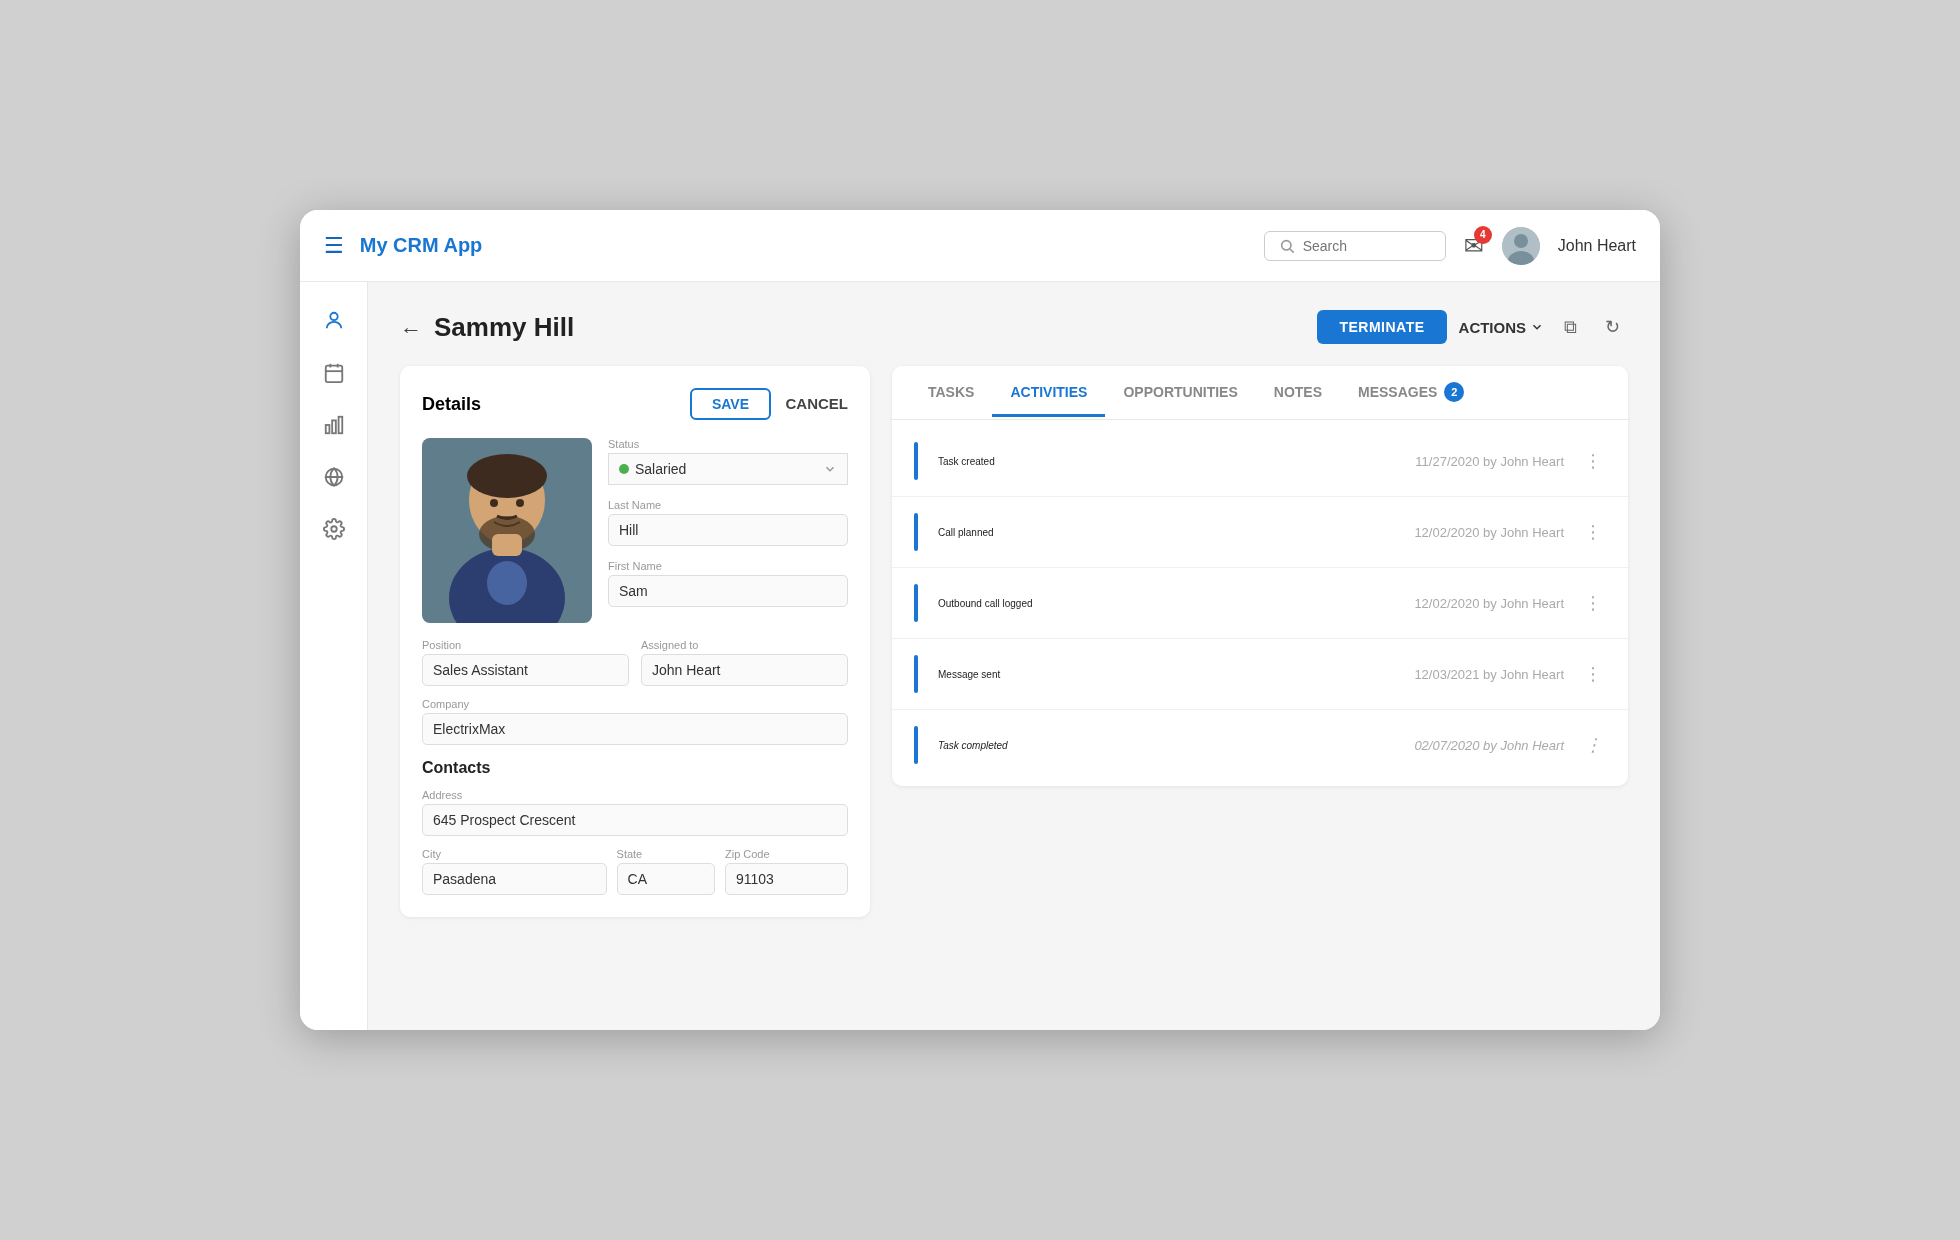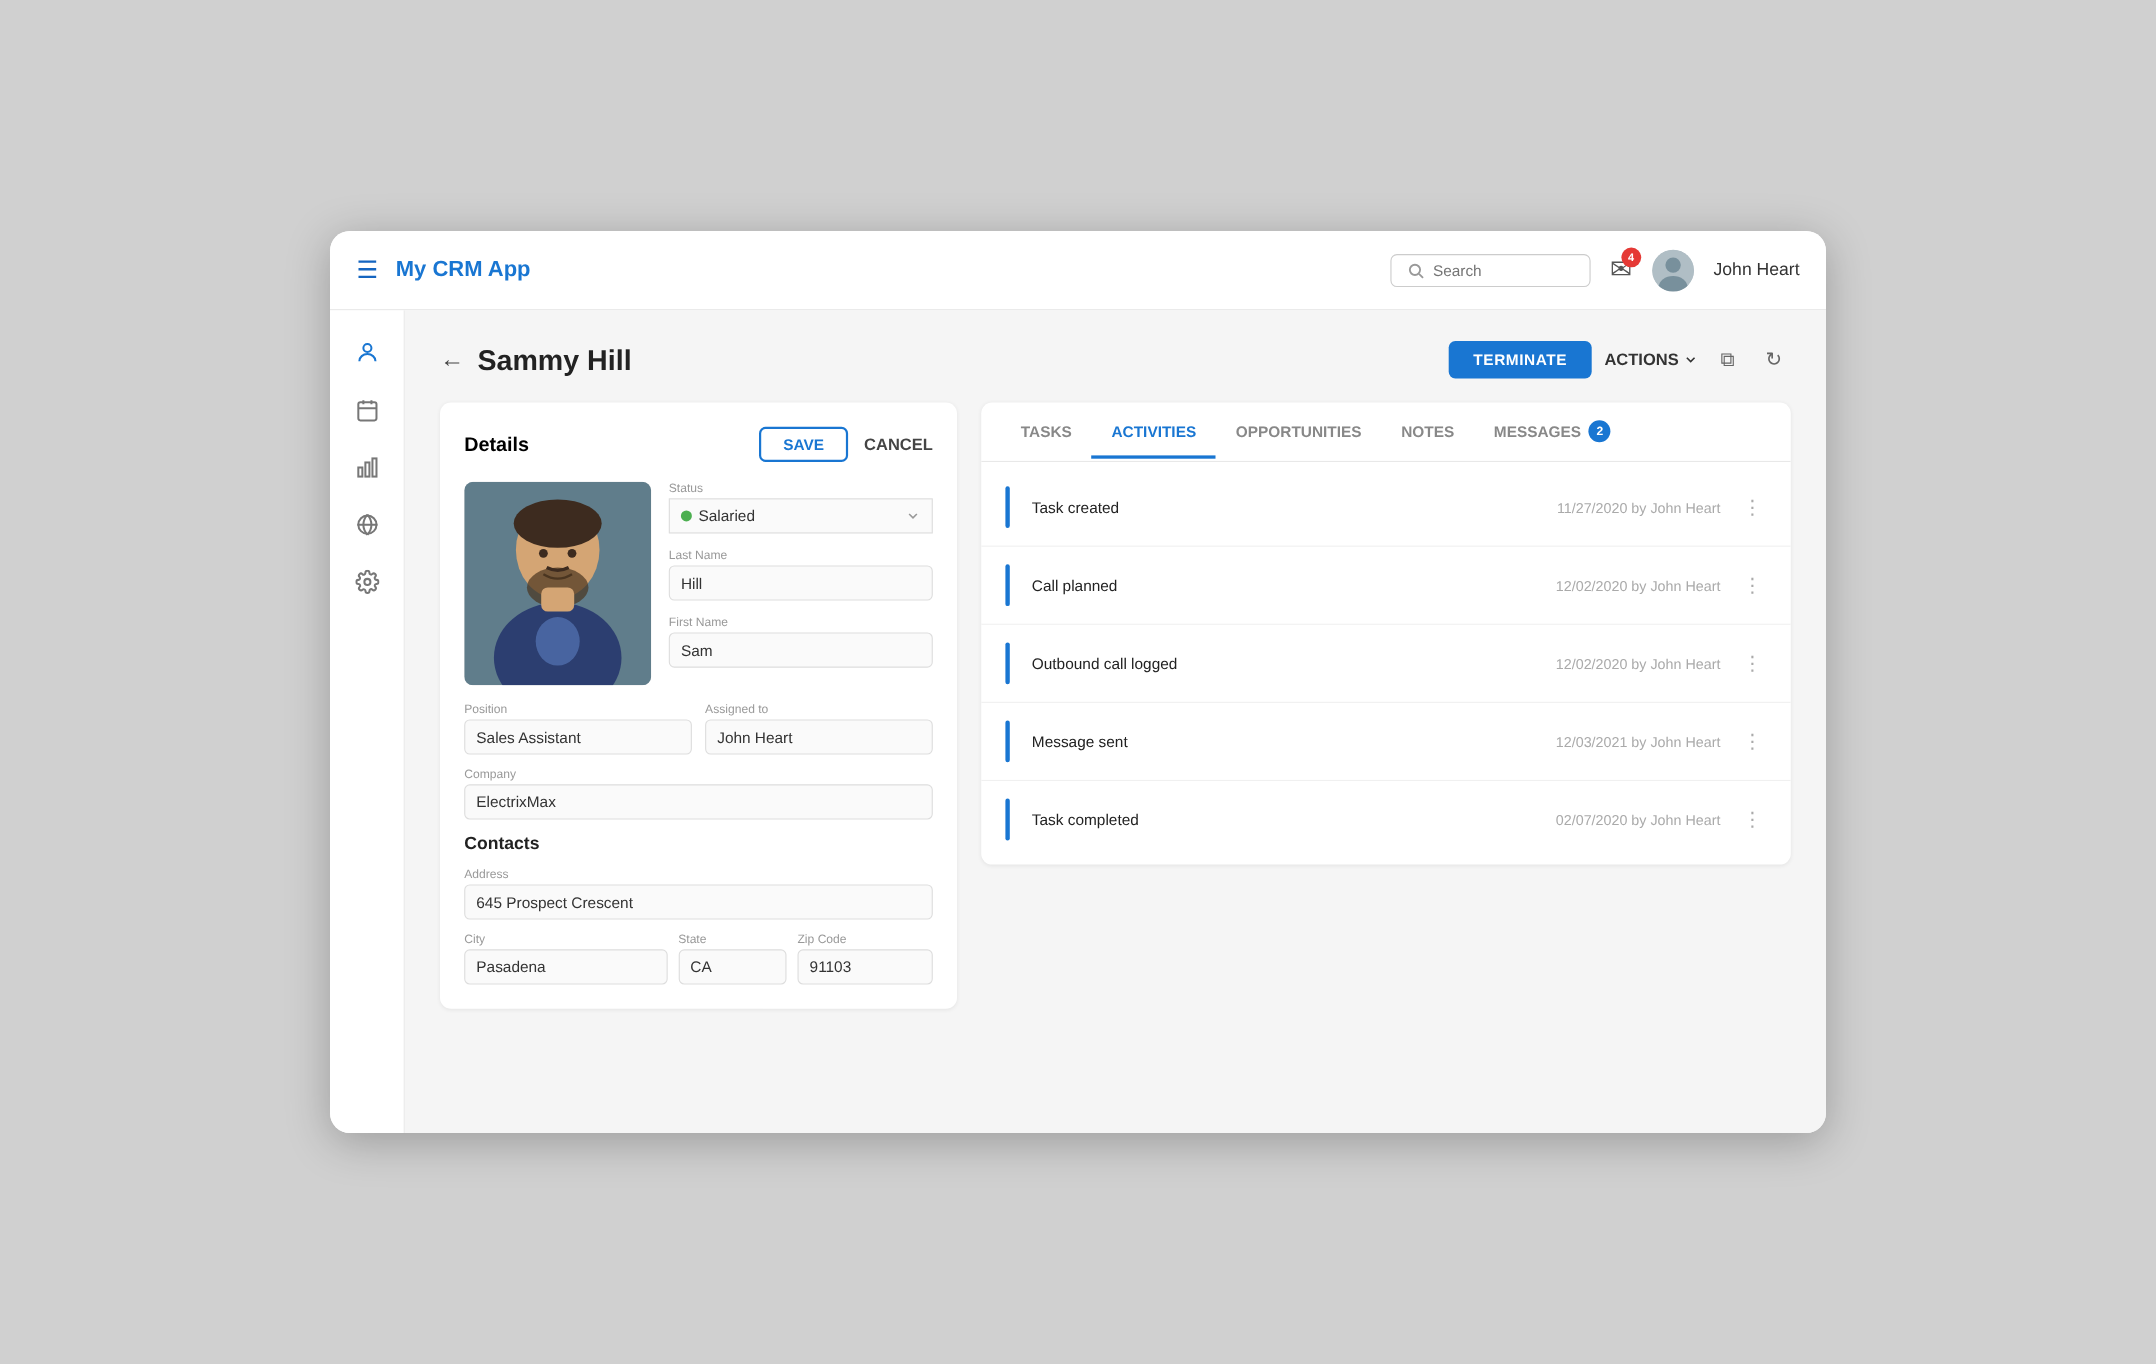--- a/index.html
+++ b/index.html
@@ -360,31 +360,31 @@
     .activities-list {
       padding: 6px 0;
     }
     .activity-item {
       display: flex;
       align-items: center;
       padding: 16px 22px;
       border-bottom: 1px solid #f0f0f0;
       position: relative;
     }
-    .activity-item:last-child { border-bottom: none; }
+    .activity-item:last-child { border-bottom: none; font-style: italic; }
     .activity-left-bar {
       width: 4px;
       height: 38px;
       background: #1976d2;
       border-radius: 2px;
       margin-right: 20px;
       flex-shrink: 0;
     }
     .activity-name {
-      font-size: 14px;
+      font-size: 10px;
       color: #222;
       flex: 1;
     }
     .activity-meta {
       font-size: 13px;
       color: #aaa;
       margin-right: 16px;
     }
     .activity-more {
       color: #aaa;

